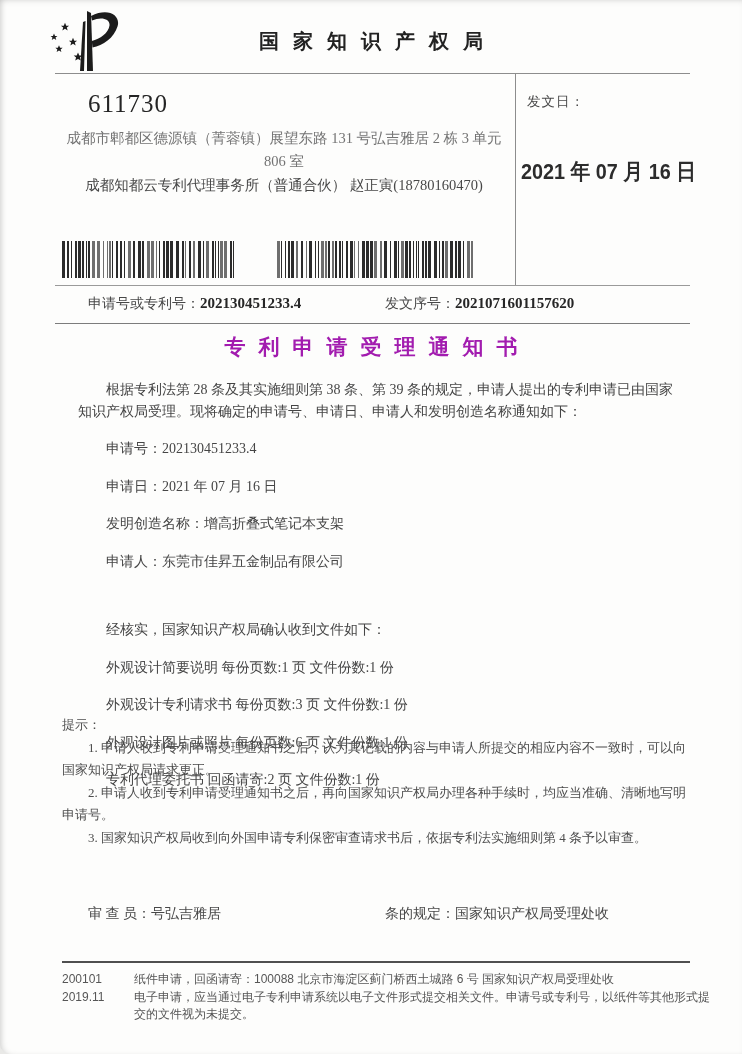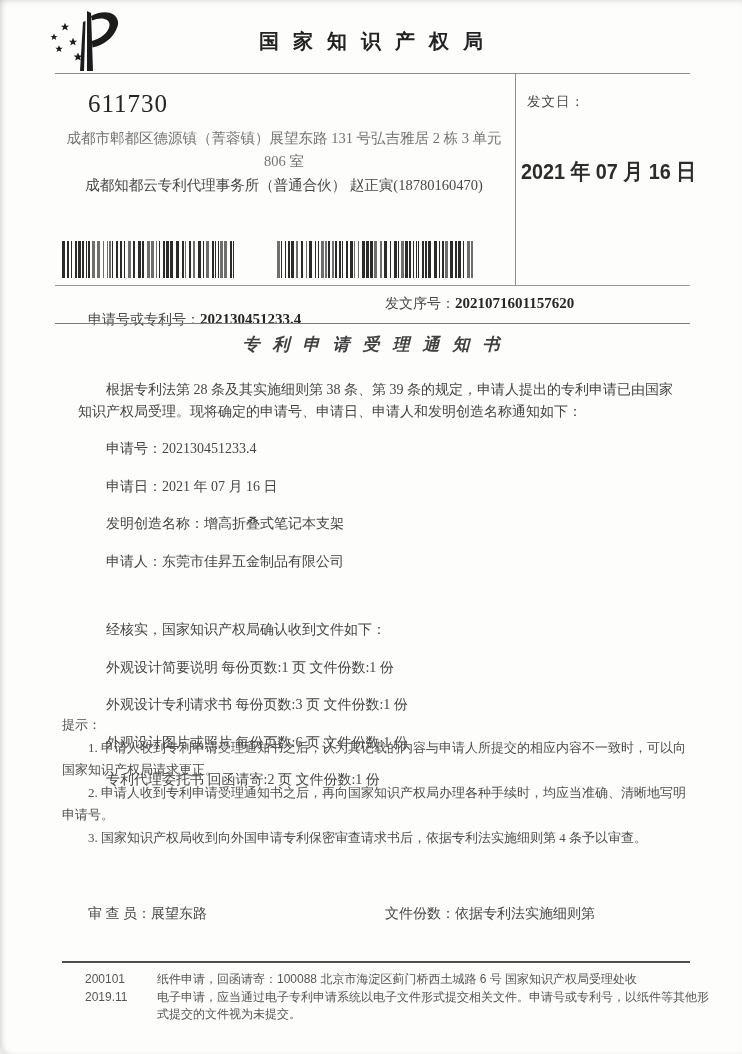--- a/index.html
+++ b/index.html
@@ -40,28 +40,28 @@
   
   .barcode { top:241px; height:37px; overflow:hidden; }
   .barcode i { position:absolute; top:0; bottom:0; display:block; }
   .bc1 { left:62px;  width:176px; }
   .bc2 { left:277px; width:198px; }
 
   .rule-mid1 { left:55px; top:285px; width:635px; height:1px; background:#9a9a9a; }
   .rule-mid2 { left:55px; top:323px; width:635px; height:1px; background:#7c7c7c; }
 
   .numbers-row { left:0; top:295px; width:742px; font-size:14px; color:#474747; }
-  .numbers-row .app    { position:absolute; left:88px;  top:16px; white-space:nowrap; }
+  .numbers-row .app    { position:absolute; left:88px;  top:0; white-space:nowrap; }
   .numbers-row .serial { position:absolute; left:385px; top:0; white-space:nowrap; }
   .num-val { font-weight:bold; color:#262626; font-size:15px; }
 
   .notice-title {
     left:0; right:0; top:333px; text-align:center;
-    font-size:17px; font-weight:bold; color:#404040;
-    letter-spacing:13px; text-indent:13px; white-space:nowrap;font-style:italic;
+    font-size:21px; font-weight:bold; color:#a21caf;
+    letter-spacing:13px; text-indent:13px; white-space:nowrap;
   }
 
   .body-text { left:62px; top:363px; width:628px; font-size:14px; line-height:21.5px; color:#454545; }
   .body-text p { margin:16px; text-indent:2em; }
   .gap-md { height:15px; }
 
   .tips { left:62px; top:714px; width:634px; font-size:13px; line-height:22.5px; color:#4d4d4d; }
   .tips p { margin:0; }
   .tips p.item { text-indent:2em; }
 
@@ -69,21 +69,21 @@
   .signoff .examiner { position:absolute; left:88px;  top:0; white-space:nowrap; }
   .signoff .dept     { position:absolute; left:385px; top:0; white-space:nowrap; }
 
   .rule-footer { left:62px; top:961px; width:628px; height:2px; background:#4f4f4f; }
 
   .footer {
     left:62px; top:971px; width:648px; font-size:12px; line-height:17.5px; color:#565656;
     font-family:"Liberation Sans","DejaVu Sans",sans-serif;
   }
   .f-row { display:flex; }
-  .f-code { flex:0 0 72px;margin-left:23px; }
+  .f-code { flex:0 0 72px; }
   .f-note { flex:1; }
 
   .star { fill:#1c1c1c; }
 </style>
 </head>
 <body>
 
 <div class="page">
 
   <div class="abs logo">
@@ -241,22 +241,22 @@
   </div>
 
   <div class="abs tips">
     <p>提示：</p>
     <p class="item">1. 申请人收到专利申请受理通知书之后，认为其记载的内容与申请人所提交的相应内容不一致时，可以向国家知识产权局请求更正。</p>
     <p class="item">2. 申请人收到专利申请受理通知书之后，再向国家知识产权局办理各种手续时，均应当准确、清晰地写明申请号。</p>
     <p class="item">3. 国家知识产权局收到向外国申请专利保密审查请求书后，依据专利法实施细则第 4 条予以审查。</p>
   </div>
 
   <div class="abs signoff">
-    <span class="examiner"><span>审 查 员：</span><span>展望东路</span></span>
-    <span class="dept"><span>文件份数：</span><span>依据专利法实施细则第</span></span>
+    <span class="examiner"><span>审 查 员：</span><span>号弘吉雅居</span></span>
+    <span class="dept"><span>条的规定：</span><span>国家知识产权局受理处收</span></span>
   </div>
 
   <div class="abs rule-footer"></div>
 
   <div class="abs footer">
     <div class="f-row">
       <span class="f-code">200101</span>
       <span class="f-note">纸件申请，回函请寄：100088  北京市海淀区蓟门桥西土城路 6 号   国家知识产权局受理处收</span>
     </div>
     <div class="f-row">

